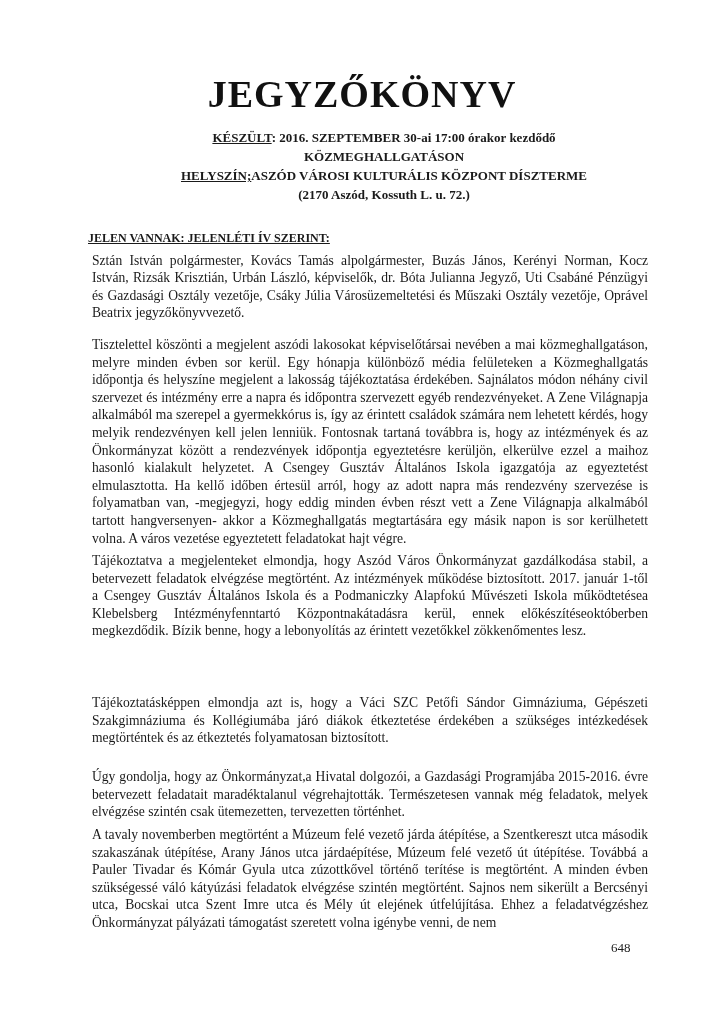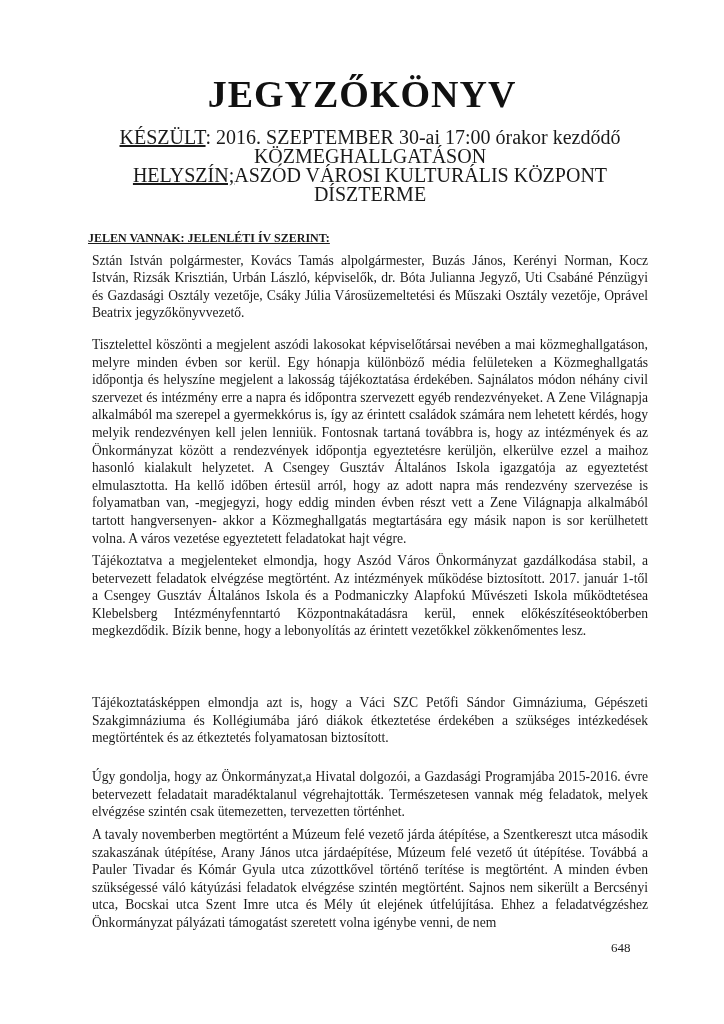--- a/index.html
+++ b/index.html
@@ -1,22 +1,22 @@
 <!DOCTYPE html>
 <html><head>
 <meta charset="utf-8">
 <style>
   html, body { margin: 0; padding: 0; background: #ffffff; }
   body { width: 724px; height: 1024px; position: relative; overflow: hidden;
          font-family: "Liberation Serif", "DejaVu Serif", serif; color: #1a1a1a; }
   .page { position: absolute; left: 0; top: 0; width: 639px; height: 1024px; }
   .title { position: absolute; top: 72px; left: 0; width: 724px; text-align: center;
            font-size: 38px; font-weight: bold; letter-spacing: 1px; color: #111; }
-  .header-block { position: absolute; top: 128px; left: 80px; width: 580px; text-align: center;
-                  font-size: 20px; font-weight: normal; line-height: 19px; }
+  .header-block { position: absolute; top: 128px; left: 94px; width: 580px; text-align: center;
+                  font-size: 13px; font-weight: bold; line-height: 19px; }
   .ul { text-decoration: underline; }
   .body-text { position: absolute; left: 88px; width: 564px; font-size: 13.6px; line-height: 17.6px;
                text-align: justify; }
   .section-head { font-weight: bold; text-decoration: underline; font-size: 12px; }
   .speaker { font-weight: bold; font-size: 14px; }
   p { margin: 4px; }
   .page-number { position: absolute; top: 940px; left: 611px; font-size: 13px; }
 </style>
 </head>
 <body>
@@ -25,20 +25,21 @@
   <div class="title">JEGYZŐKÖNYV</div>
 
   <div class="header-block">
     <div>
       <span class="ul">KÉSZÜLT</span><span>: 2016. SZEPTEMBER 30-ai 17:00 órakor kezdődő</span>
     </div>
     <div>KÖZMEGHALLGATÁSON</div>
     <div>
       <span class="ul">HELYSZÍN;</span><span>ASZÓD VÁROSI KULTURÁLIS KÖZPONT DÍSZTERME</span>
     </div>
+    <div>(2170 Aszód, Kossuth L. u. 72.)</div>
   </div>
 
   <div class="body-text" style="top:230px;">
     <div class="section-head">JELEN VANNAK: JELENLÉTI ÍV SZERINT:</div>
     <p>Sztán István polgármester, Kovács Tamás alpolgármester, Buzás János, Kerényi Norman, Kocz István, Rizsák Krisztián, Urbán László, képviselők, dr. Bóta Julianna Jegyző, Uti Csabáné Pénzügyi és Gazdasági Osztály vezetője, Csáky Júlia Városüzemeltetési és Műszaki Osztály vezetője, Oprável Beatrix jegyzőkönyvvezető.</p>
   </div>
 
   <div class="body-text" style="top:332px;">
     <p>Tisztelettel köszönti a megjelent aszódi lakosokat képviselőtársai nevében a mai közmeghallgatáson, melyre minden évben sor kerül. Egy hónapja különböző média felületeken a Közmeghallgatás időpontja és helyszíne megjelent a lakosság tájékoztatása érdekében. Sajnálatos módon néhány civil szervezet és intézmény erre a napra és időpontra szervezett egyéb rendezvényeket. A Zene Világnapja alkalmából ma szerepel a gyermekkórus is, így az érintett családok számára nem lehetett kérdés, hogy melyik rendezvényen kell jelen lenniük. Fontosnak tartaná továbbra is, hogy az intézmények és az Önkormányzat között a rendezvények időpontja egyeztetésre kerüljön, elkerülve ezzel a maihoz hasonló kialakult helyzetet. A Csengey Gusztáv Általános Iskola igazgatója az egyeztetést elmulasztotta. Ha kellő időben értesül arról, hogy az adott napra más rendezvény szervezése is folyamatban van, -megjegyzi, hogy eddig minden évben részt vett a Zene Világnapja alkalmából tartott hangversenyen- akkor a Közmeghallgatás megtartására egy másik napon is sor kerülhetett volna. A város vezetése egyeztetett feladatokat hajt végre.</p>
   </div>

